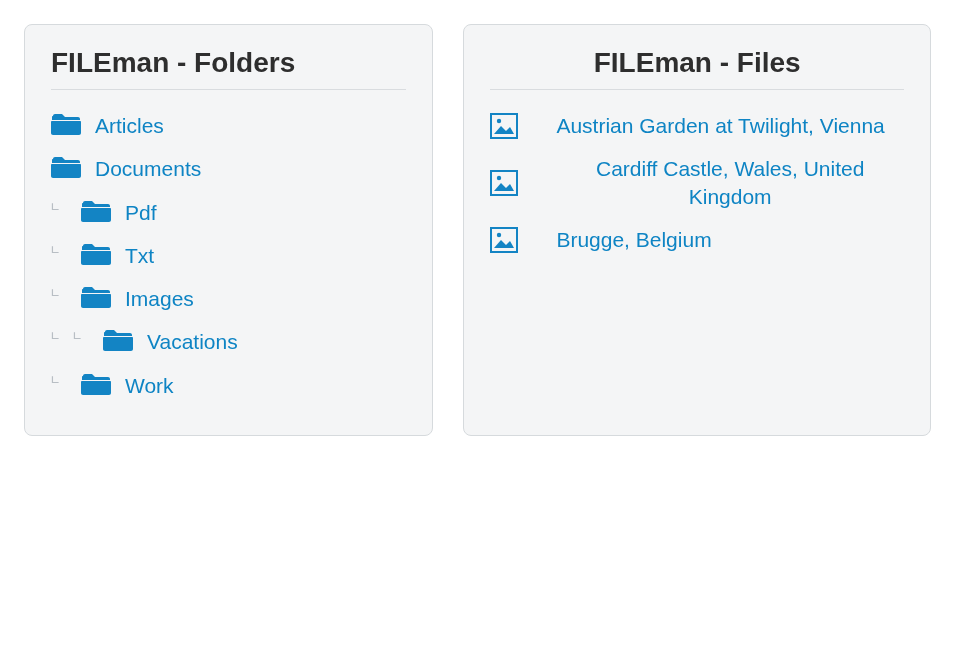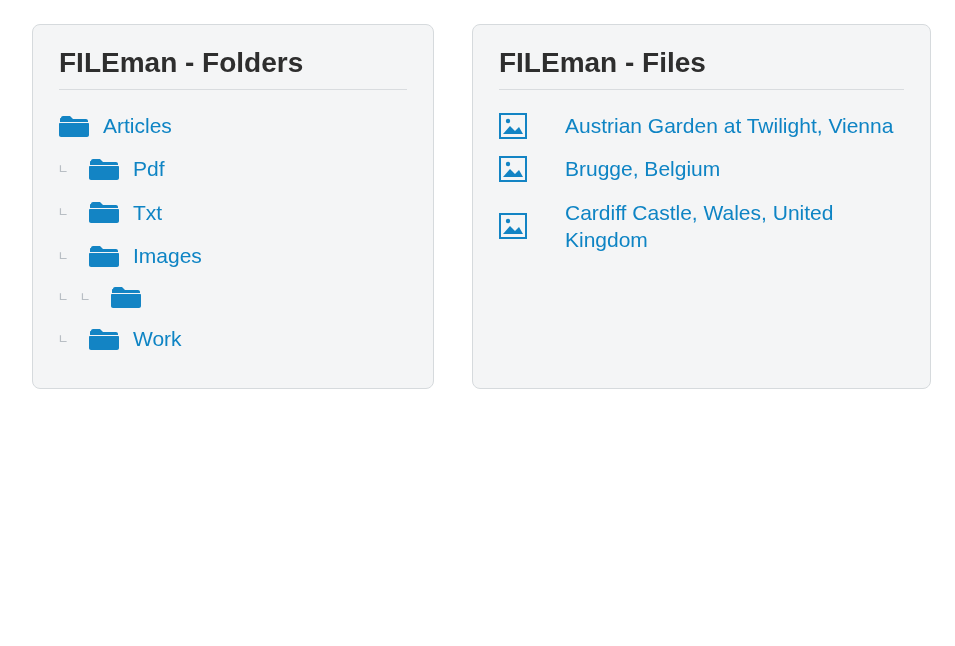--- a/index.html
+++ b/index.html
@@ -9,36 +9,35 @@
       padding: 24px;
       display: flex;
       gap: 30px;
     }
     .panel {
       background: #f4f5f6;
       border: 1px solid #d6dadd;
       border-radius: 8px;
       padding: 22px 26px 28px 26px;
       width: 420px;
-      margin-left: 8px;
     }
     .panel.folders { width: 420px; }
-    .panel.files { width: 480px; }
+    .panel.files { width: 480px; text-align: center; }
     .panel-title {
       font-size: 28px;
       font-weight: 600;
       color: #2e2e2e;
       padding-bottom: 10px;
       border-bottom: 1px solid #d9dcdf;
       margin-bottom: 14px;
     }
     .list { list-style: none; }
     .row {
       display: flex;
-      align-items: center;
+      align-items: flex-start;
       gap: 14px;
       padding: 8px 0;
     }
     .indent { display: inline-flex; align-items: center; gap: 6px; }
     .indent-l {
       color: #b8bec4;
       font-family: monospace;
       font-size: 14px;
       width: 16px;
       display: inline-block;
@@ -72,20 +71,29 @@
     <li class="row">
       <span class="folder-icon">
         <svg viewBox="0 0 30 24">
             <path fill="#1384c4" d="M2 4c0-1.1.9-2 2-2h7l3 3h13c1.1 0 2 .9 2 2v1H1V5c0-.6.4-1 1-1z"></path>
             <path fill="#1384c4" d="M1 9h28c.6 0 1 .5 1 1v11c0 1.1-.9 2-2 2H2c-1.1 0-2-.9-2-2V10c0-.5.4-1 1-1z"></path>
           </svg>
       </span>
       <a class="link">Articles</a>
     </li>
 
+    <li class="row">
+      <span class="folder-icon">
+        <svg viewBox="0 0 30 24">
+            <path fill="#1384c4" d="M2 4c0-1.1.9-2 2-2h7l3 3h13c1.1 0 2 .9 2 2v1H1V5c0-.6.4-1 1-1z"></path>
+            <path fill="#1384c4" d="M1 9h28c.6 0 1 .5 1 1v11c0 1.1-.9 2-2 2H2c-1.1 0-2-.9-2-2V10c0-.5.4-1 1-1z"></path>
+          </svg>
+      </span>
+      <a class="link">Documents</a>
+    </li>
 
     <li class="row">
       <span class="indent">
           <span class="indent-l">∟</span>
         </span>
       <span class="folder-icon">
         <svg viewBox="0 0 30 24">
             <path fill="#1384c4" d="M2 4c0-1.1.9-2 2-2h7l3 3h13c1.1 0 2 .9 2 2v1H1V5c0-.6.4-1 1-1z"></path>
             <path fill="#1384c4" d="M1 9h28c.6 0 1 .5 1 1v11c0 1.1-.9 2-2 2H2c-1.1 0-2-.9-2-2V10c0-.5.4-1 1-1z"></path>
           </svg>
@@ -124,20 +132,21 @@
       <span class="indent">
           <span class="indent-l">∟</span>
           <span class="indent-l">∟</span>
         </span>
       <span class="folder-icon">
         <svg viewBox="0 0 30 24">
             <path fill="#1384c4" d="M2 4c0-1.1.9-2 2-2h7l3 3h13c1.1 0 2 .9 2 2v1H1V5c0-.6.4-1 1-1z"></path>
             <path fill="#1384c4" d="M1 9h28c.6 0 1 .5 1 1v11c0 1.1-.9 2-2 2H2c-1.1 0-2-.9-2-2V10c0-.5.4-1 1-1z"></path>
           </svg>
       </span>
+      <a class="link">Vacations</a>
     </li>
 
     <li class="row">
       <span class="indent">
           <span class="indent-l">∟</span>
         </span>
       <span class="folder-icon">
         <svg viewBox="0 0 30 24">
             <path fill="#1384c4" d="M2 4c0-1.1.9-2 2-2h7l3 3h13c1.1 0 2 .9 2 2v1H1V5c0-.6.4-1 1-1z"></path>
             <path fill="#1384c4" d="M1 9h28c.6 0 1 .5 1 1v11c0 1.1-.9 2-2 2H2c-1.1 0-2-.9-2-2V10c0-.5.4-1 1-1z"></path>
@@ -167,29 +176,29 @@
 
 
     <li class="row">
       <span class="image-icon">
         <svg viewBox="0 0 28 26">
             <rect x="1" y="1" width="26" height="24" fill="none" stroke="#1384c4" stroke-width="2"></rect>
             <circle cx="9" cy="8" r="2.2" fill="#1384c4"></circle>
             <path d="M4 21 L11 13 L16 18 L20 14 L24 21 Z" fill="#1384c4"></path>
           </svg>
       </span>
-      <a class="link">Brugge, Belgium</a>
+      <a class="link">Cardiff Castle, Wales, United Kingdom</a>
     </li>
 
     <li class="row">
       <span class="image-icon">
         <svg viewBox="0 0 28 26">
             <rect x="1" y="1" width="26" height="24" fill="none" stroke="#1384c4" stroke-width="2"></rect>
             <circle cx="9" cy="8" r="2.2" fill="#1384c4"></circle>
             <path d="M4 21 L11 13 L16 18 L20 14 L24 21 Z" fill="#1384c4"></path>
           </svg>
       </span>
-      <a class="link">Cardiff Castle, Wales, United Kingdom</a>
+      <a class="link">Brugge, Belgium</a>
     </li>
 
 
   </ul>
 </div>
 
 </body></html>

